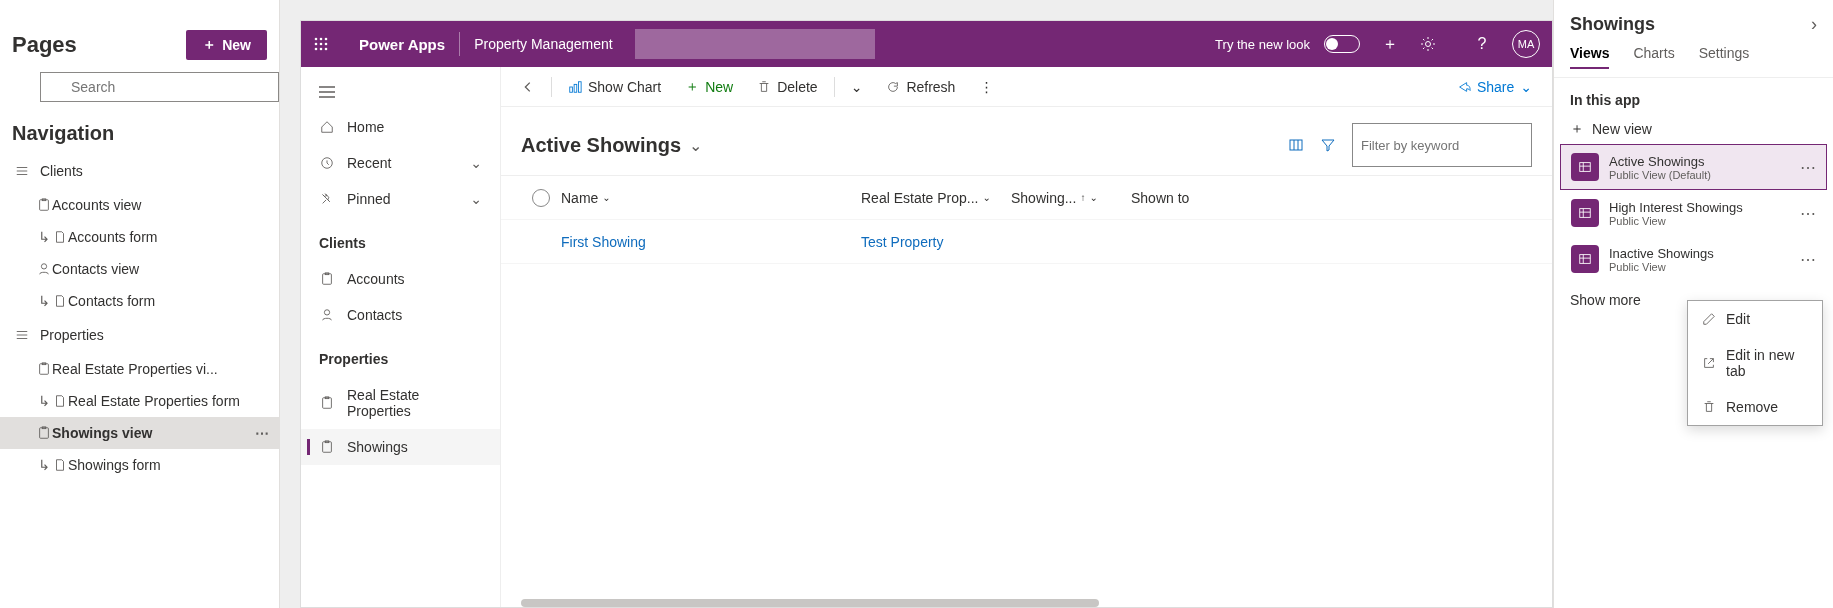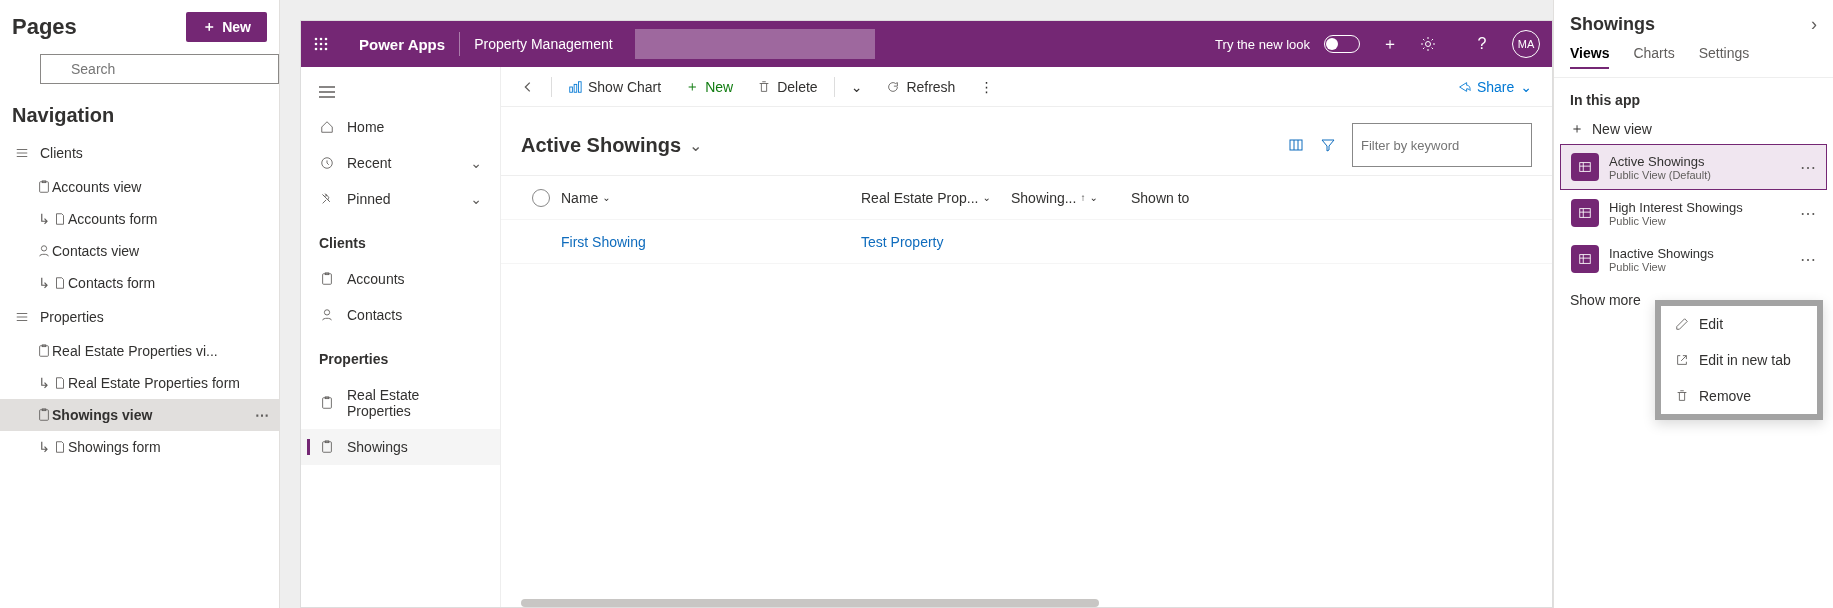--- a/index.html
+++ b/index.html
@@ -1,20 +1,20 @@
 <!DOCTYPE html>
 <html><head>
 <meta charset="utf-8">
 <style>
 * { box-sizing: border-box; margin: 0; padding: 0; font-family: "Segoe UI", sans-serif; }
 body { display: flex; width: 1833px; height: 608px; background: #f5f5f5; color: #323130; overflow: hidden; }
 
 
 .left-sidebar { width: 280px; background: #fff; border-right: 1px solid #e1dfdd; display: flex; flex-direction: column; padding-top: 12px; }
-.left-header { display: flex; align-items: center; justify-content: space-between; padding: 0 12px 12px; }
+.left-header { display: flex; align-items: center; justify-content: space-between; padding: 0 12px 12px; margin-top: 18px; }
 .left-header h1 { font-size: 22px; font-weight: 600; }
 .new-btn { background: #742774; color: #fff; border: none; padding: 6px 16px; font-size: 14px; border-radius: 2px; display: flex; align-items: center; gap: 6px; cursor: pointer; font-weight: 600; }
 .search-wrap { padding: 0 0 12px; margin-left: 40px; }
 .search-box { width: 100%; border: 1px solid #8a8886; padding: 6px 8px 6px 30px; font-size: 14px; position: relative; }
 .search-holder { position: relative; }
 .search-holder .icon { position: absolute; left: 8px; top: 50%; transform: translateY(-50%); color: #742774; }
 .left-sidebar h2 { font-size: 20px; font-weight: 600; padding: 8px 12px; }
 .group-header { display: flex; align-items: center; gap: 10px; padding: 10px 14px; font-size: 14px; cursor: pointer; }
 .nav-item { display: flex; align-items: center; padding: 8px 14px 8px 36px; font-size: 14px; cursor: pointer; position: relative; }
 .nav-item.active { background: #e1dfdd; font-weight: 600; }
@@ -79,21 +79,21 @@
 .section-label { font-weight:600; font-size:14px; padding: 14px 16px 6px; }
 .new-view { display:flex; align-items:center; gap:8px; padding: 6px 16px; font-size:14px; cursor:pointer; color:#323130; }
 .view-item { display:flex; align-items:center; gap:10px; padding:8px 10px; margin: 0 6px; cursor:pointer; border:1px solid transparent; position:relative; }
 .view-item .vicon { width:28px; height:28px; background:#742774; border-radius:4px; color:#fff; display:flex; align-items:center; justify-content:center; font-size:14px; flex-shrink:0; }
 .view-item .vtitle { font-size:13px; }
 .view-item .vsub { font-size:11px; color:#605e5c; }
 .view-item .dots { margin-left:auto; color:#605e5c; cursor:pointer; }
 .view-item.selected { background:#f0e6f0; border:1px solid #742774; }
 .show-more { padding: 10px 16px; font-size:14px; color:#323130; }
 
-.context-menu { position:absolute; right:10px; top:300px; background:#fff; border:6px solid #a3a3a3; box-shadow:0 4px 12px rgba(0,0,0,0.15); width:168px; z-index:50; }
+.context-menu { position:absolute; right:10px; top:300px; background:#fff; border:1px solid #a3a3a3; box-shadow:0 4px 12px rgba(0,0,0,0.15); width:136px; z-index:50; }
 .context-menu .mi { display:flex; align-items:center; gap:10px; padding:10px 14px; font-size:14px; cursor:pointer; }
 
 svg { display:block; }
 </style>
 </head>
 <body>
 
 <div class="left-sidebar">
   <div class="left-header">
     <h1>Pages</h1>

